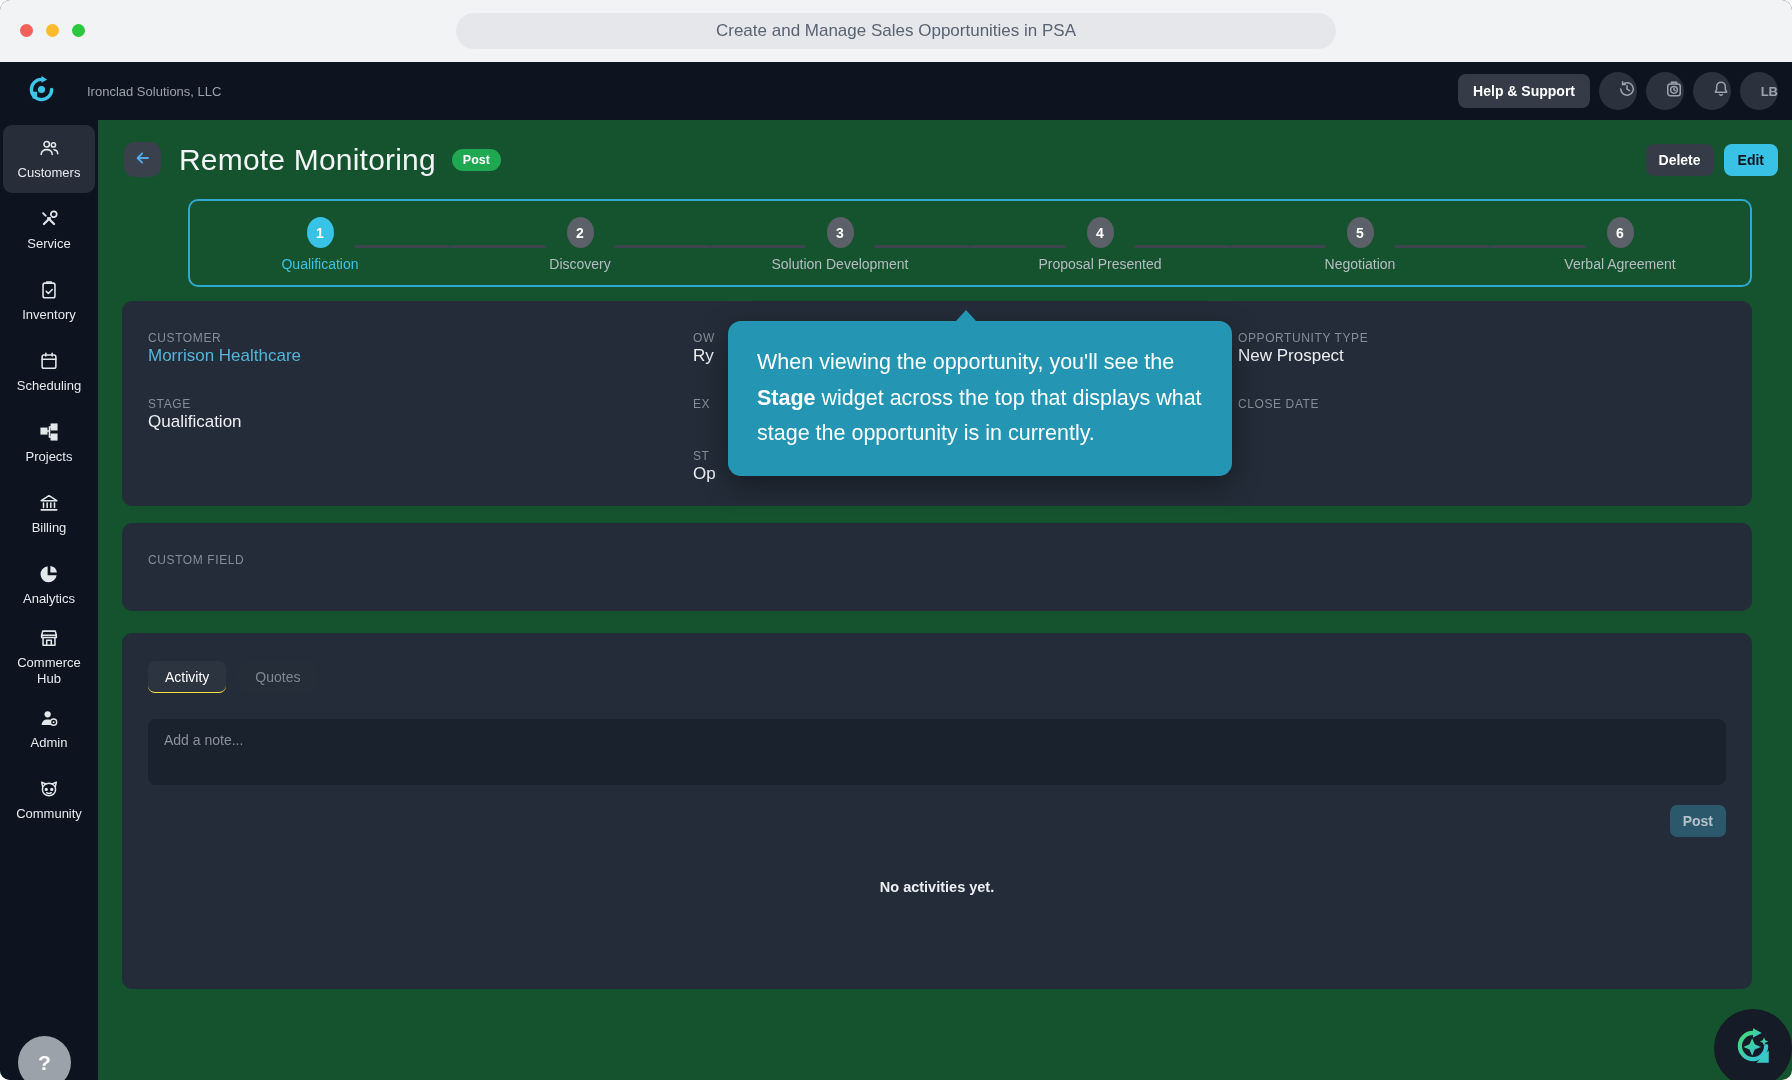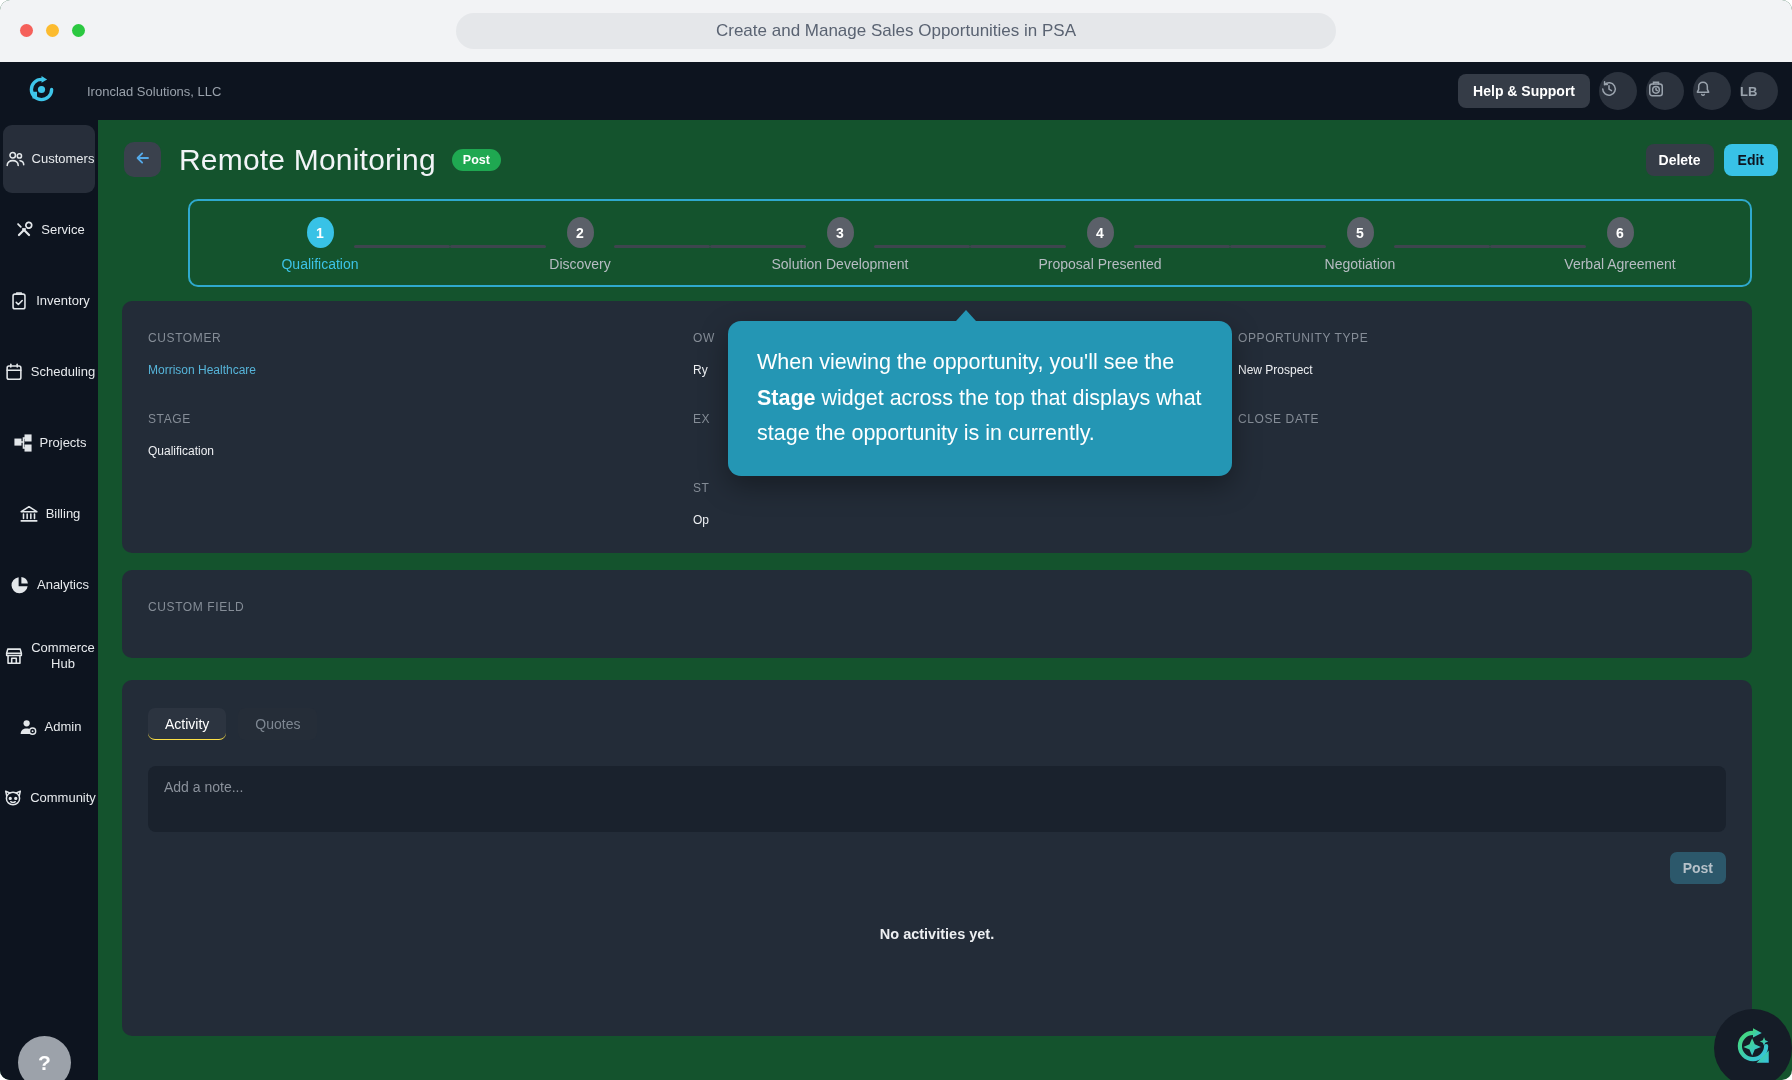--- a/index.html
+++ b/index.html
@@ -11,27 +11,27 @@
   .lights{position:absolute;left:20px;top:24px;display:flex;gap:13px;}
   .light{width:13px;height:13px;border-radius:50%;}
   .light.red{background:#F5605A;}.light.yellow{background:#FCBB2F;}.light.green{background:#2BC840;}
   .chrome-pill{margin:0 auto;width:880px;height:36px;background:#E5E7EA;border-radius:18px;display:flex;align-items:center;justify-content:center;color:#5A6372;font-size:17px;}
 
   
   .appbar{height:58px;background:#0D141F;display:flex;align-items:center;padding:0 14px 0 28px;}
   .org-name{color:#99A1AB;font-size:13px;margin-left:32px;}
   .appbar-right{margin-left:auto;display:flex;align-items:center;gap:9px;}
   .help-btn{background:#353C47;color:#FFFFFF;font-weight:700;font-size:14px;padding:9px 15px;border-radius:8px;cursor:pointer;}
-  .icon-btn{width:38px;height:38px;border-radius:50%;background:#2B323D;display:flex;align-items:center;justify-content:flex-start;cursor:pointer;}
+  .icon-btn{width:38px;height:38px;border-radius:50%;background:#2B323D;display:flex;align-items:center;justify-content:flex-end;cursor:pointer;}
   .avatar{color:#9AA3AD;font-size:13px;font-weight:600;}
 
   
   .layout{display:flex;height:960px;}
   .sidebar{width:98px;background:#0D141F;padding-top:2px;flex-shrink:0;}
-  .nav-item{display:flex;flex-direction:row;align-items:center;justify-content:center;gap:6px;min-height:58px;margin:3px;border-radius:9px;color:#E7EAED;font-size:13px;text-align:center;padding:5px 2px;cursor:pointer;line-height:16px;}
+  .nav-item{display:flex;flex-direction:column;align-items:center;justify-content:center;gap:6px;min-height:58px;margin:3px;border-radius:9px;color:#E7EAED;font-size:13px;text-align:center;padding:5px 2px;cursor:pointer;line-height:16px;}
   .nav-item.active{background:#272E3A;}
   .nav-item svg{display:block;}
   .main{flex:1;position:relative;}
 
   
   .title-row{display:flex;align-items:center;padding:22px 14px 10px 26px;}
   .back-btn{width:37px;height:35px;border-radius:10px;background:#3A414D;display:flex;align-items:center;justify-content:center;cursor:pointer;}
   .page-title{font-size:30px;font-weight:400;color:#F2F4F7;margin-left:18px;letter-spacing:.2px;}
   .badge-open{margin-left:16px;background:#1FA851;color:#FFFFFF;font-size:12.5px;font-weight:700;padding:4px 11px;border-radius:12px;}
   .title-actions{margin-left:auto;display:flex;gap:10px;}
@@ -45,21 +45,21 @@
   .stage.active .stage-circle{background:#38C2E6;}
   .stage-label{font-size:14px;color:#B7BCC3;}
   .stage.active .stage-label{color:#3CC3E6;}
   .stage:not(:first-child)::before{content:"";position:absolute;top:28px;left:0;right:calc(50% + 34px);height:3px;background:#3E454E;border-radius:2px;}
   .stage:not(:last-child)::after{content:"";position:absolute;top:28px;left:calc(50% + 34px);right:0;height:3px;background:#3E454E;border-radius:2px;}
 
   
   .card{margin:0 40px 0 24px;background:#232C38;border-radius:10px;}
   .details-card{margin-top:14px;padding:30px 26px 22px;display:grid;grid-template-columns:545px 545px 1fr;}
   .f-label{font-size:12px;color:#858D97;letter-spacing:.6px;}
-  .f-value{margin-top:18px;font-size:12px;color:#EDEFF2;min-height:18px;}
+  .f-value{margin-top:1px;font-size:17px;color:#EDEFF2;min-height:18px;}
   .f-value.link{color:#56B4D9;cursor:pointer;}
   .field{margin-bottom:31px;}
   .field.compact{margin-bottom:19px;}
   .field:last-child{margin-bottom:0;}
 
   .custom-card{margin-top:17px;padding:30px 26px 44px;}
 
   .activity-card{margin-top:22px;padding:28px 26px 30px;height:298px;}
   .tabs{display:flex;gap:12px;}
   .tab{padding:8px 17px;border-radius:7px;font-size:14px;cursor:pointer;}

